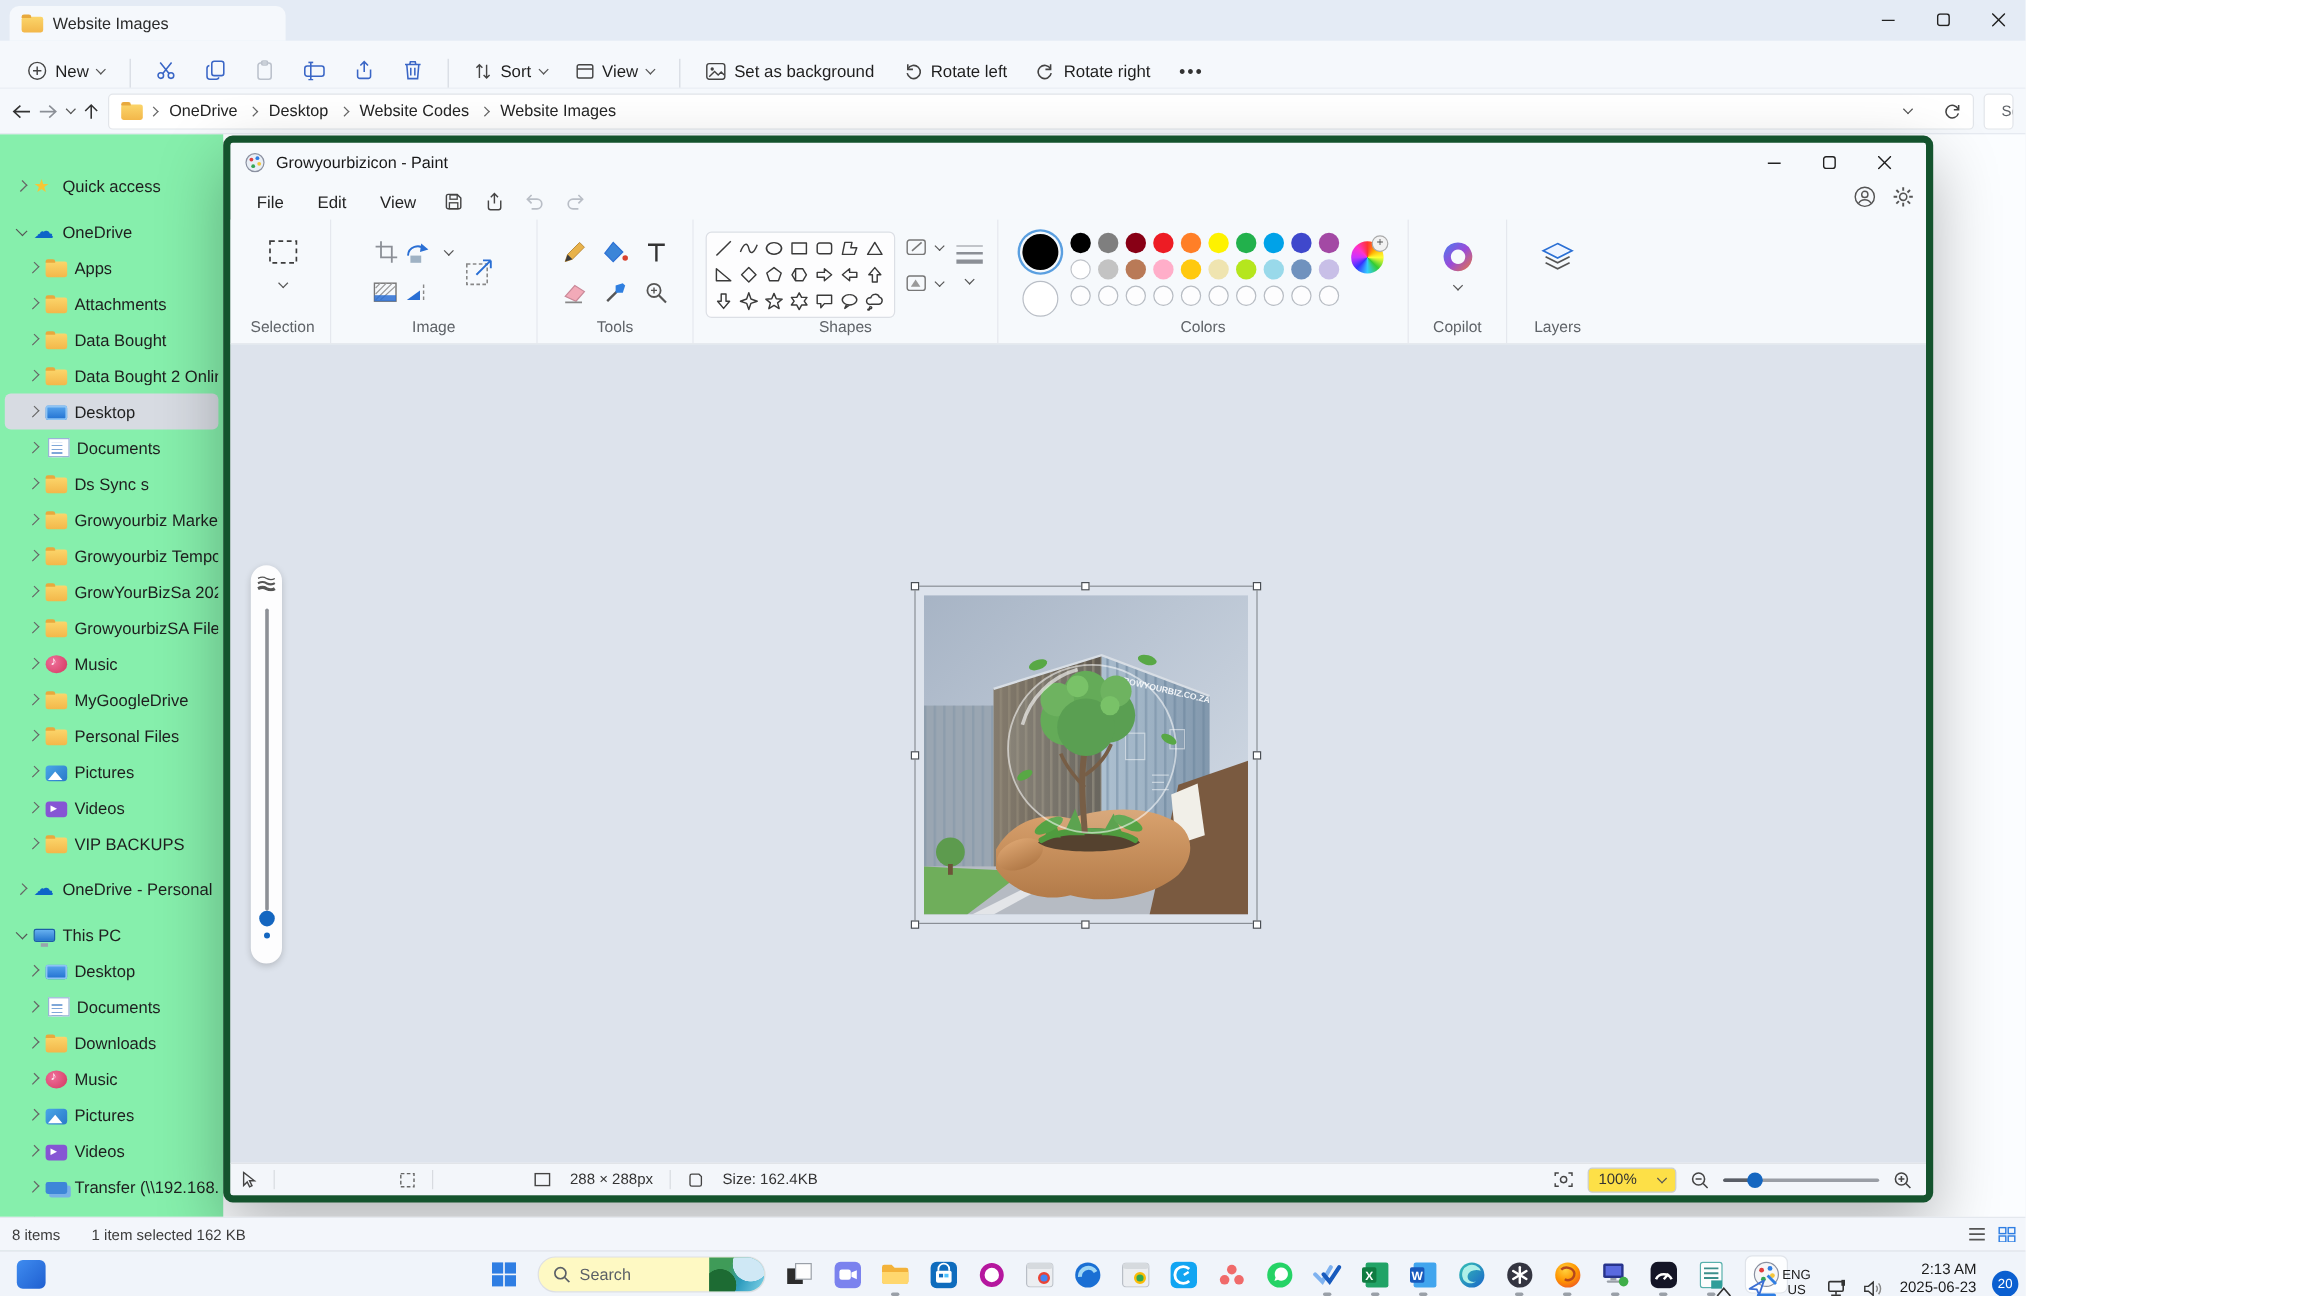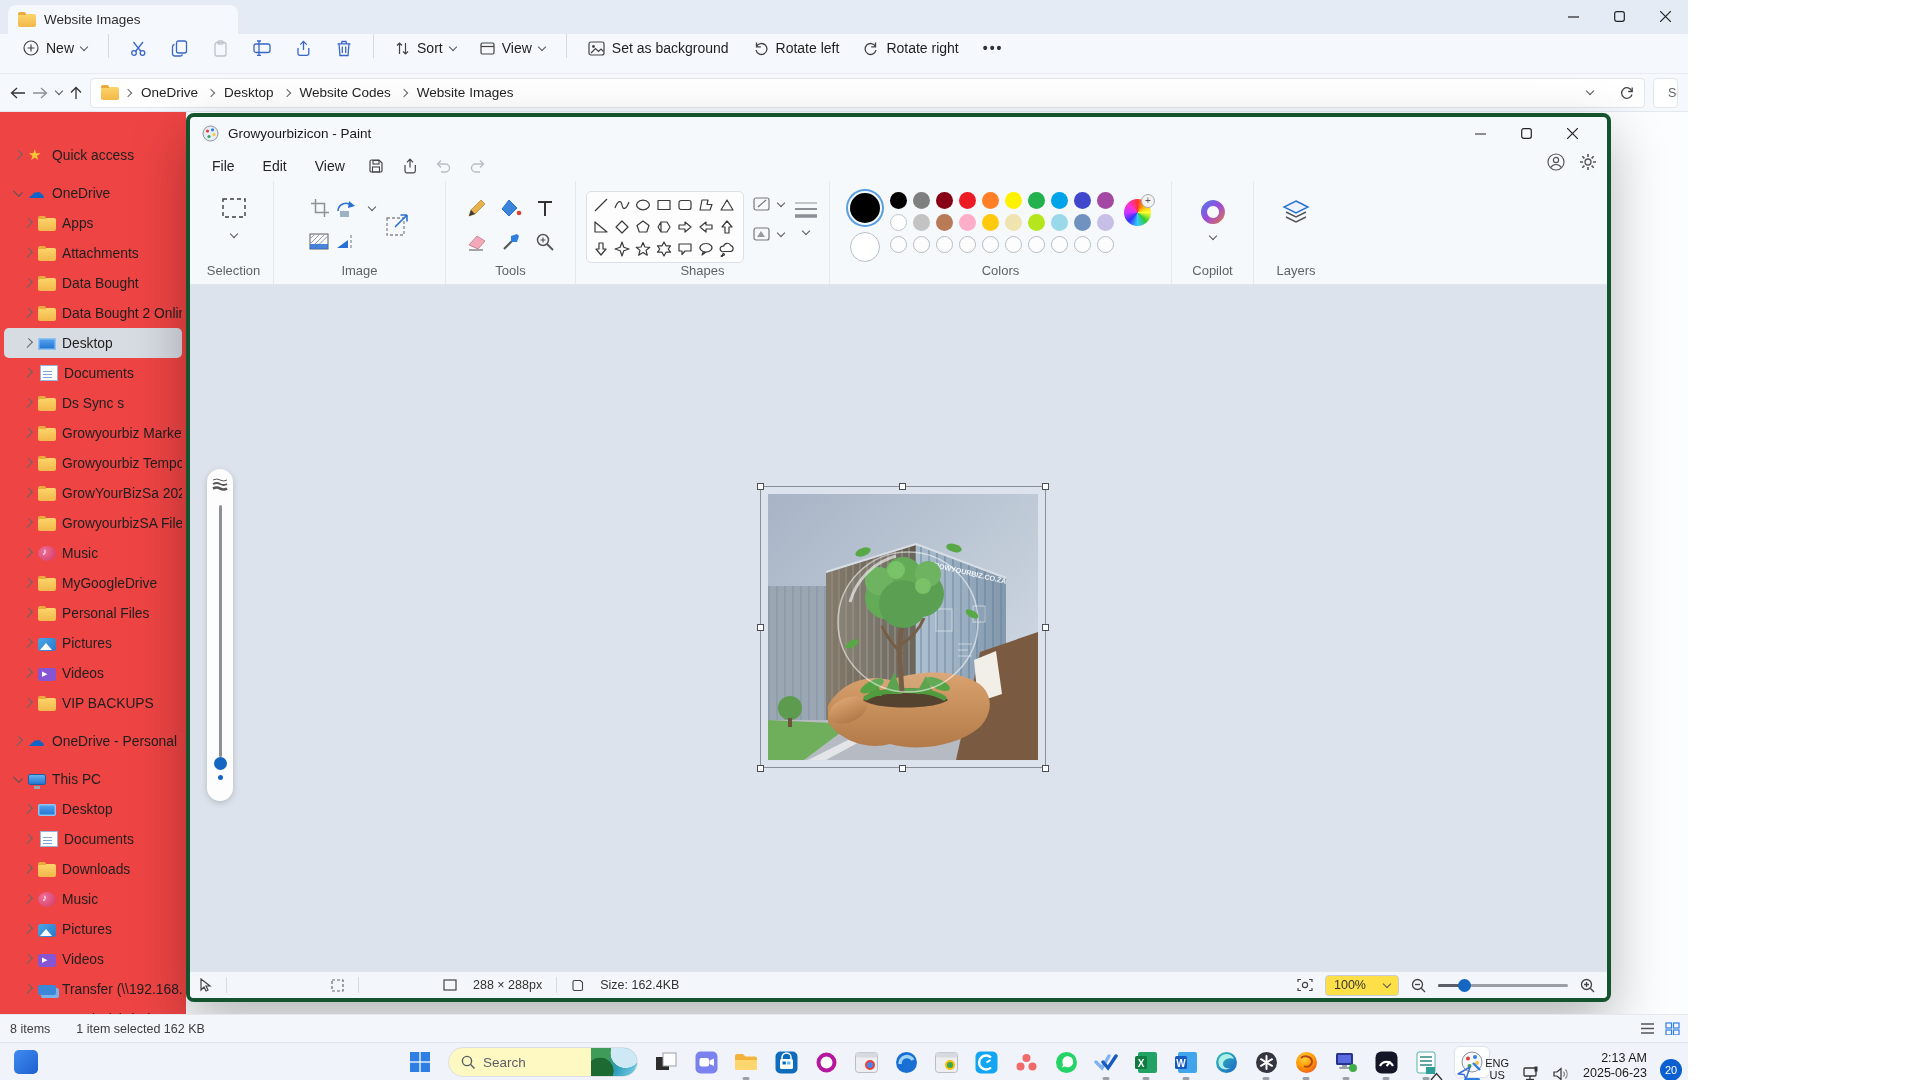--- a/index.html
+++ b/index.html
@@ -7,37 +7,37 @@
   .screen{position:relative;width:1688px;height:1080px;overflow:hidden;
     font-family:"Liberation Sans","DejaVu Sans",sans-serif;font-size:14px;color:#1b1b1b;
     background:#eef2f9;}
   
   .ex-tabbar{position:absolute;top:0;left:0;right:0;height:34px;background:#e4ebf5;}
   .ex-tab{position:absolute;left:8px;top:5px;height:29px;width:230px;background:#f5f8fc;
     border-radius:8px 8px 0 0;display:flex;align-items:center;padding:0 10px;gap:8px;font-size:13.5px;color:#2b2b2b;}
   .wincontrols{position:absolute;right:0;top:0;height:32px;display:flex;}
   .wincontrols .wc{width:46px;height:100%;display:flex;align-items:center;justify-content:center;}
   .ex-toolbar{position:absolute;top:34px;left:0;right:0;height:40px;background:#f5f8fc;
-    display:flex;align-items:flex-start;padding:0 14px;gap:6px;border-bottom:1px solid #e8ecf2;}
+    display:flex;align-items:flex-end;padding:0 14px;gap:6px;border-bottom:1px solid #e8ecf2;}
   .tbtn{display:flex;align-items:center;gap:7px;padding:6px 9px;border-radius:5px;color:#1f1f1f;}
   .tsep{width:1px;height:24px;background:#d5d9e0;margin:0 6px;}
   .cdown{display:inline-block;width:6px;height:6px;border-right:1.3px solid #555;border-bottom:1.3px solid #555;
     transform:rotate(45deg);margin-top:-3px;}
   .cright{display:inline-block;width:6px;height:6px;border-right:1.3px solid #666;border-bottom:1.3px solid #666;
     transform:rotate(-45deg);}
   .dots3{letter-spacing:2px;font-weight:bold;color:#333;}
   .ex-address{position:absolute;top:74px;left:0;right:0;height:38px;background:#f5f8fc;display:flex;
     align-items:center;padding:0 10px;gap:8px;border-bottom:1px solid #e3e7ee;}
   .navic{width:28px;height:28px;display:flex;align-items:center;justify-content:center;border-radius:5px;color:#333;}
   .addrpill{flex:0 0 auto;width:1555px;height:30px;background:#ffffff;border:1px solid #e2e5ea;border-radius:4px;
     display:flex;align-items:center;padding:0 10px;gap:6px;}
   .crumb{font-size:13.5px;color:#242424;padding:2px 4px;}
   .searchpill{width:122px;height:30px;background:#fff;border:1px solid #e2e5ea;border-radius:4px;
     display:flex;align-items:center;gap:6px;padding:0 8px;color:#5f6368;font-size:12.5px;overflow:hidden;white-space:nowrap;}
-  .ex-sidebar{position:absolute;top:112px;left:0;width:186px;bottom:38px;background:#ef4444;
+  .ex-sidebar{position:absolute;top:112px;left:0;width:186px;bottom:38px;background:#86efac;
     overflow:hidden;padding-top:28px;}
   .side-row{display:flex;align-items:center;height:30px;gap:6px;padding-left:10px;margin:0 4px;border-radius:5px;
     white-space:nowrap;overflow:hidden;}
   .side-row.ind1{padding-left:20px;}
   .side-row.gap{margin-top:8px;}
   .side-row.selected{background:#d7dbe2;}
   .slabel{font-size:13.8px;color:#1f1f1f;overflow:hidden;}
   .chev{flex:0 0 8px;}
   .sico{flex:0 0 18px;height:16px;position:relative;display:inline-block;}
   .ic-star::before{content:"★";color:#f7c635;font-size:15px;line-height:16px;}
@@ -56,21 +56,21 @@
   .ic-pc{background:linear-gradient(#66b0ef,#2576cf);border:1px solid #1c5da8;border-radius:2px;width:16px;height:11px;margin-top:1px;}
   .ic-pc::after{content:"";position:absolute;left:5px;top:11px;width:6px;height:3px;background:#9aa3ad;}
   .ic-net{background:#3e86d8;border-radius:2px;width:14px;height:10px;margin-top:2px;box-shadow:3px 3px 0 #79b1e8;}
   .ic-disk{background:linear-gradient(#d4d8de,#aab0b9);border:1px solid #8d949e;border-radius:2px;width:17px;height:10px;margin-top:3px;}
   .ic-disk::after{content:"";position:absolute;right:2px;top:7px;width:4px;height:2px;background:#4f9e43;}
   .ex-main{position:absolute;top:112px;left:186px;right:0;bottom:38px;background:#fbfdff;}
   .ex-status{position:absolute;left:0;right:0;bottom:38px;height:28px;background:#f3f6fb;border-top:1px solid #e4e8ee;
     display:flex;align-items:center;padding:0 10px;gap:26px;font-size:12.5px;color:#3c3c3c;z-index:30;}
   .ex-status .viewtoggles{position:absolute;right:8px;display:flex;gap:10px;}
   
-  .paint{position:absolute;left:186px;top:113px;width:1425px;height:889px;background:#f6f9fc;border:4px solid #14532d;
+  .paint{position:absolute;left:186px;top:113px;width:1425px;height:889px;background:#f6f9fc;border:6px solid #14532d;
     border-radius:8px;box-shadow:0 22px 55px rgba(0,0,0,.28);z-index:20;overflow:hidden;}
   .p-title{position:absolute;top:0;left:0;right:0;height:33px;display:flex;align-items:center;padding:0 12px;gap:9px;}
   .p-title .ttl{font-size:13.5px;color:#191919;}
   .p-menu{position:absolute;top:33px;left:0;right:0;height:31px;display:flex;align-items:center;padding:0 8px;}
   .pmitem{padding:5px 14px;border-radius:5px;font-size:14px;color:#242424;}
   .pmicon{width:34px;height:26px;display:flex;align-items:center;justify-content:center;border-radius:5px;}
   .p-right-icons{position:absolute;right:10px;top:36px;display:flex;gap:14px;align-items:center;}
   .p-ribbon{position:absolute;top:64px;left:0;right:0;height:104px;background:#f6f9fc;border-bottom:1px solid #e2e6ec;
     display:flex;align-items:stretch;padding:0 4px;}
   .pgroup{position:relative;border-right:1px solid #e5e8ee;display:flex;flex-direction:column;align-items:center;justify-content:flex-start;padding:10px 8px 0;}

